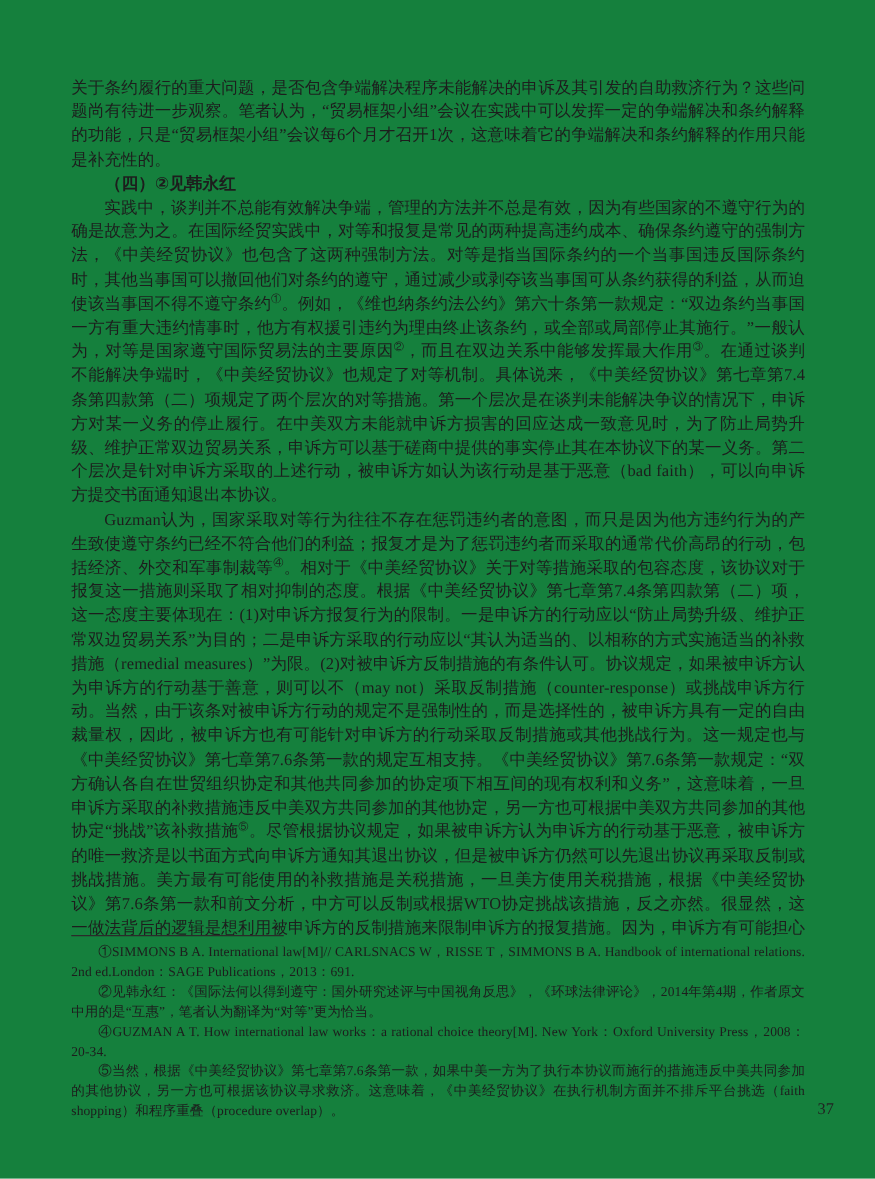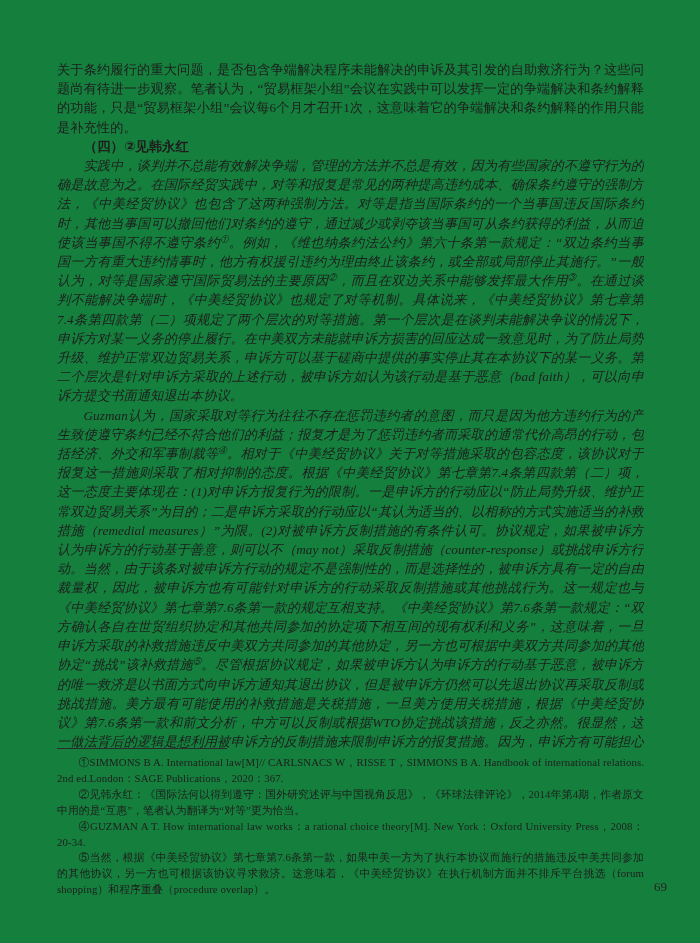--- a/index.html
+++ b/index.html
@@ -25,21 +25,21 @@
     height: 690px;
     overflow: hidden;
   }
   .para {
     margin: 0;
     font-size: 13.2px;
     line-height: 19.2px;
     text-align: justify;
     letter-spacing: 0.1px;
   }
-  .para.indent { text-indent: 2em; font-style: italic; }
+  .para.indent { text-indent: 2em; }
   .heading {
     margin: 0;
     font-size: 13.4px;
     line-height: 19.2px;
     font-weight: bold;
     text-indent: 2em;
     font-family: "Liberation Sans", "DejaVu Sans", sans-serif;
   }
   sup {
     font-size: 0.62em;
@@ -85,21 +85,21 @@
 
     <p class="heading">（四）②见韩永红</p>
 
     <p class="para indent">实践中，谈判并不总能有效解决争端，管理的方法并不总是有效，因为有些国家的不遵守行为的确是故意为之。在国际经贸实践中，对等和报复是常见的两种提高违约成本、确保条约遵守的强制方法，《中美经贸协议》也包含了这两种强制方法。对等是指当国际条约的一个当事国违反国际条约时，其他当事国可以撤回他们对条约的遵守，通过减少或剥夺该当事国可从条约获得的利益，从而迫使该当事国不得不遵守条约<sup>①</sup>。例如，《维也纳条约法公约》第六十条第一款规定：“双边条约当事国一方有重大违约情事时，他方有权援引违约为理由终止该条约，或全部或局部停止其施行。”一般认为，对等是国家遵守国际贸易法的主要原因<sup>②</sup>，而且在双边关系中能够发挥最大作用<sup>③</sup>。在通过谈判不能解决争端时，《中美经贸协议》也规定了对等机制。具体说来，《中美经贸协议》第七章第7.4条第四款第（二）项规定了两个层次的对等措施。第一个层次是在谈判未能解决争议的情况下，申诉方对某一义务的停止履行。在中美双方未能就申诉方损害的回应达成一致意见时，为了防止局势升级、维护正常双边贸易关系，申诉方可以基于磋商中提供的事实停止其在本协议下的某一义务。第二个层次是针对申诉方采取的上述行动，被申诉方如认为该行动是基于恶意（bad faith），可以向申诉方提交书面通知退出本协议。</p>
 
     <p class="para indent">Guzman认为，国家采取对等行为往往不存在惩罚违约者的意图，而只是因为他方违约行为的产生致使遵守条约已经不符合他们的利益；报复才是为了惩罚违约者而采取的通常代价高昂的行动，包括经济、外交和军事制裁等<sup>④</sup>。相对于《中美经贸协议》关于对等措施采取的包容态度，该协议对于报复这一措施则采取了相对抑制的态度。根据《中美经贸协议》第七章第7.4条第四款第（二）项，这一态度主要体现在：(1)对申诉方报复行为的限制。一是申诉方的行动应以“防止局势升级、维护正常双边贸易关系”为目的；二是申诉方采取的行动应以“其认为适当的、以相称的方式实施适当的补救措施（remedial measures）”为限。(2)对被申诉方反制措施的有条件认可。协议规定，如果被申诉方认为申诉方的行动基于善意，则可以不（may not）采取反制措施（counter-response）或挑战申诉方行动。当然，由于该条对被申诉方行动的规定不是强制性的，而是选择性的，被申诉方具有一定的自由裁量权，因此，被申诉方也有可能针对申诉方的行动采取反制措施或其他挑战行为。这一规定也与《中美经贸协议》第七章第7.6条第一款的规定互相支持。《中美经贸协议》第7.6条第一款规定：“双方确认各自在世贸组织协定和其他共同参加的协定项下相互间的现有权利和义务”，这意味着，一旦申诉方采取的补救措施违反中美双方共同参加的其他协定，另一方也可根据中美双方共同参加的其他协定“挑战”该补救措施<sup>⑤</sup>。尽管根据协议规定，如果被申诉方认为申诉方的行动基于恶意，被申诉方的唯一救济是以书面方式向申诉方通知其退出协议，但是被申诉方仍然可以先退出协议再采取反制或挑战措施。美方最有可能使用的补救措施是关税措施，一旦美方使用关税措施，根据《中美经贸协议》第7.6条第一款和前文分析，中方可以反制或根据WTO协定挑战该措施，反之亦然。很显然，这一做法背后的逻辑是想利用被申诉方的反制措施来限制申诉方的报复措施。因为，申诉方有可能担心自己的报复措施会引起被申诉方激烈的反制措施，从而会在一定程度上克制自己的报复措施。</p>
   </div>
 
   <div class="footnote-block">
     <div class="footnote-rule"></div>
-    <p class="footnote">①SIMMONS B A. International law[M]// CARLSNACS W，RISSE T，SIMMONS B A. Handbook of international relations. 2nd ed.London：SAGE Publications，2020：367.</p>
+    <p class="footnote">①SIMMONS B A. International law[M]// CARLSNACS W，RISSE T，SIMMONS B A. Handbook of international relations. 2nd ed.London：SAGE Publications，2013：691.</p>
     <p class="footnote">②见韩永红：《国际法何以得到遵守：国外研究述评与中国视角反思》，《环球法律评论》，2014年第4期，作者原文中用的是“互惠”，笔者认为翻译为“对等”更为恰当。</p>
     <p class="footnote">④GUZMAN A T. How international law works：a rational choice theory[M]. New York：Oxford University Press，2008：20-34.</p>
-    <p class="footnote">⑤当然，根据《中美经贸协议》第七章第7.6条第一款，如果中美一方为了执行本协议而施行的措施违反中美共同参加的其他协议，另一方也可根据该协议寻求救济。这意味着，《中美经贸协议》在执行机制方面并不排斥平台挑选（forum shopping）和程序重叠（procedure overlap）。</p>
+    <p class="footnote">⑤当然，根据《中美经贸协议》第七章第7.6条第一款，如果中美一方为了执行本协议而施行的措施违反中美共同参加的其他协议，另一方也可根据该协议寻求救济。这意味着，《中美经贸协议》在执行机制方面并不排斥平台挑选（faith shopping）和程序重叠（procedure overlap）。</p>
   </div>
 
-  <div class="page-number">69</div>
+  <div class="page-number">37</div>
 
 </div>
 
 </body></html>

